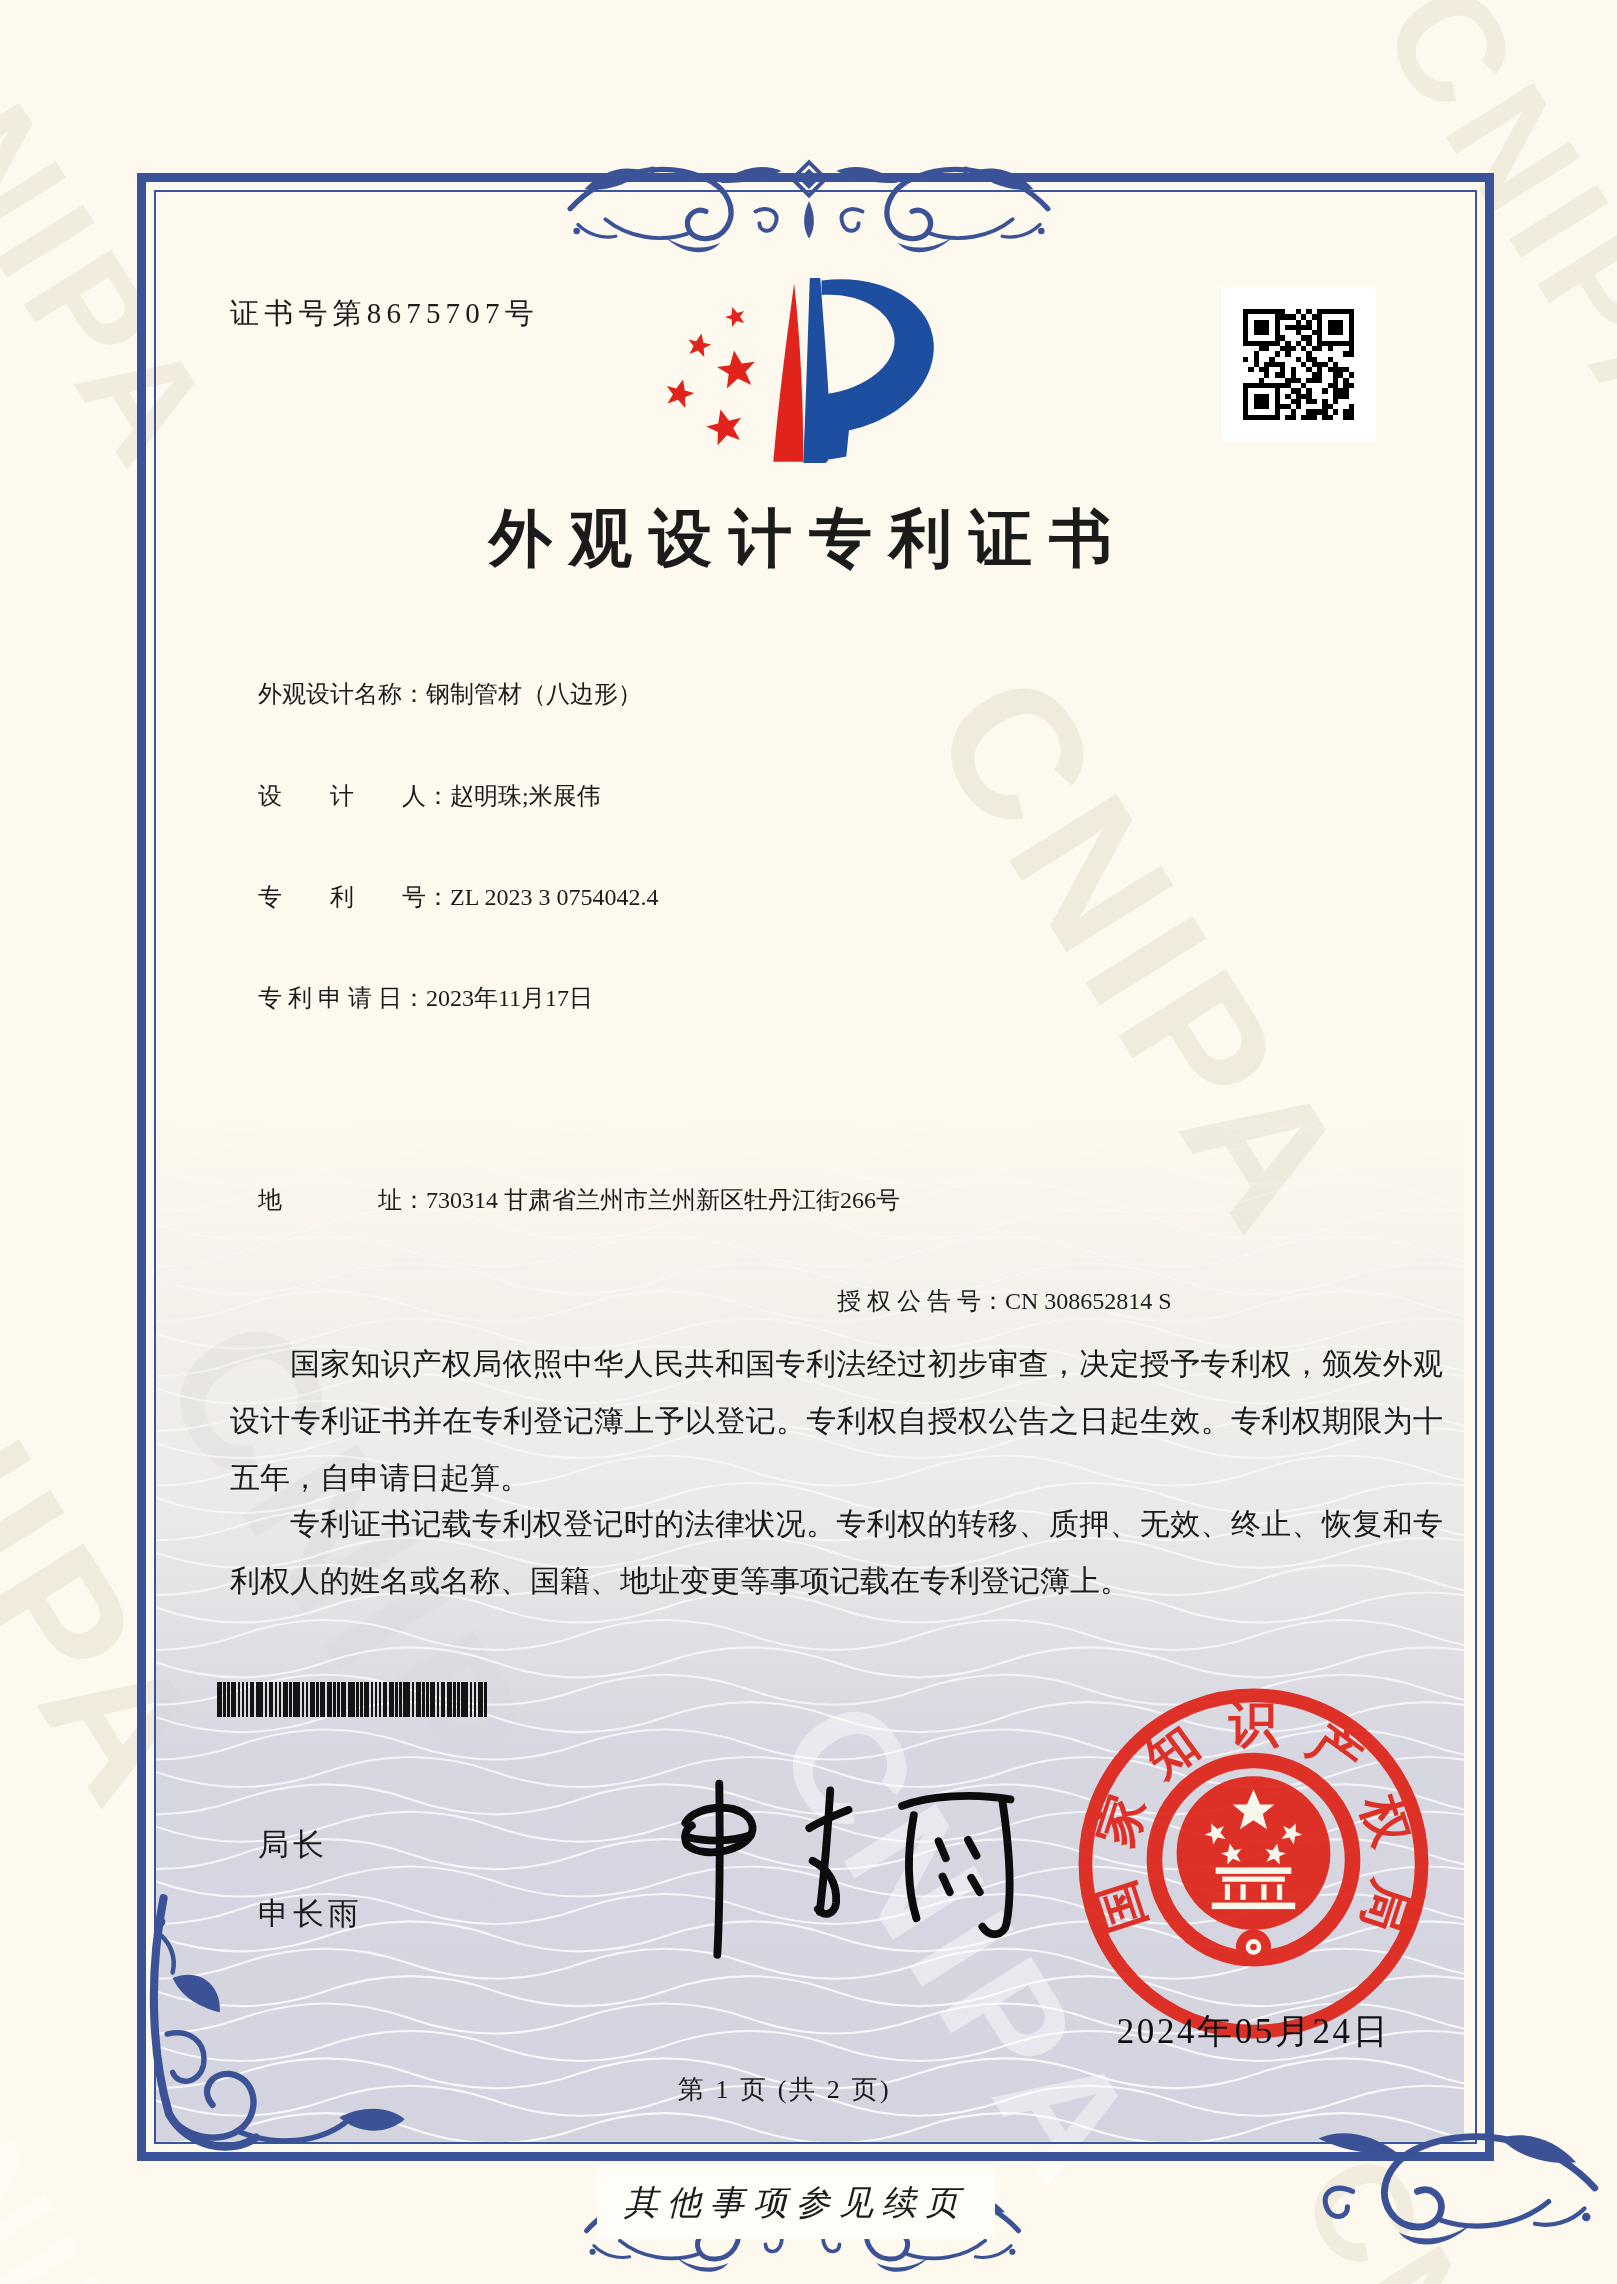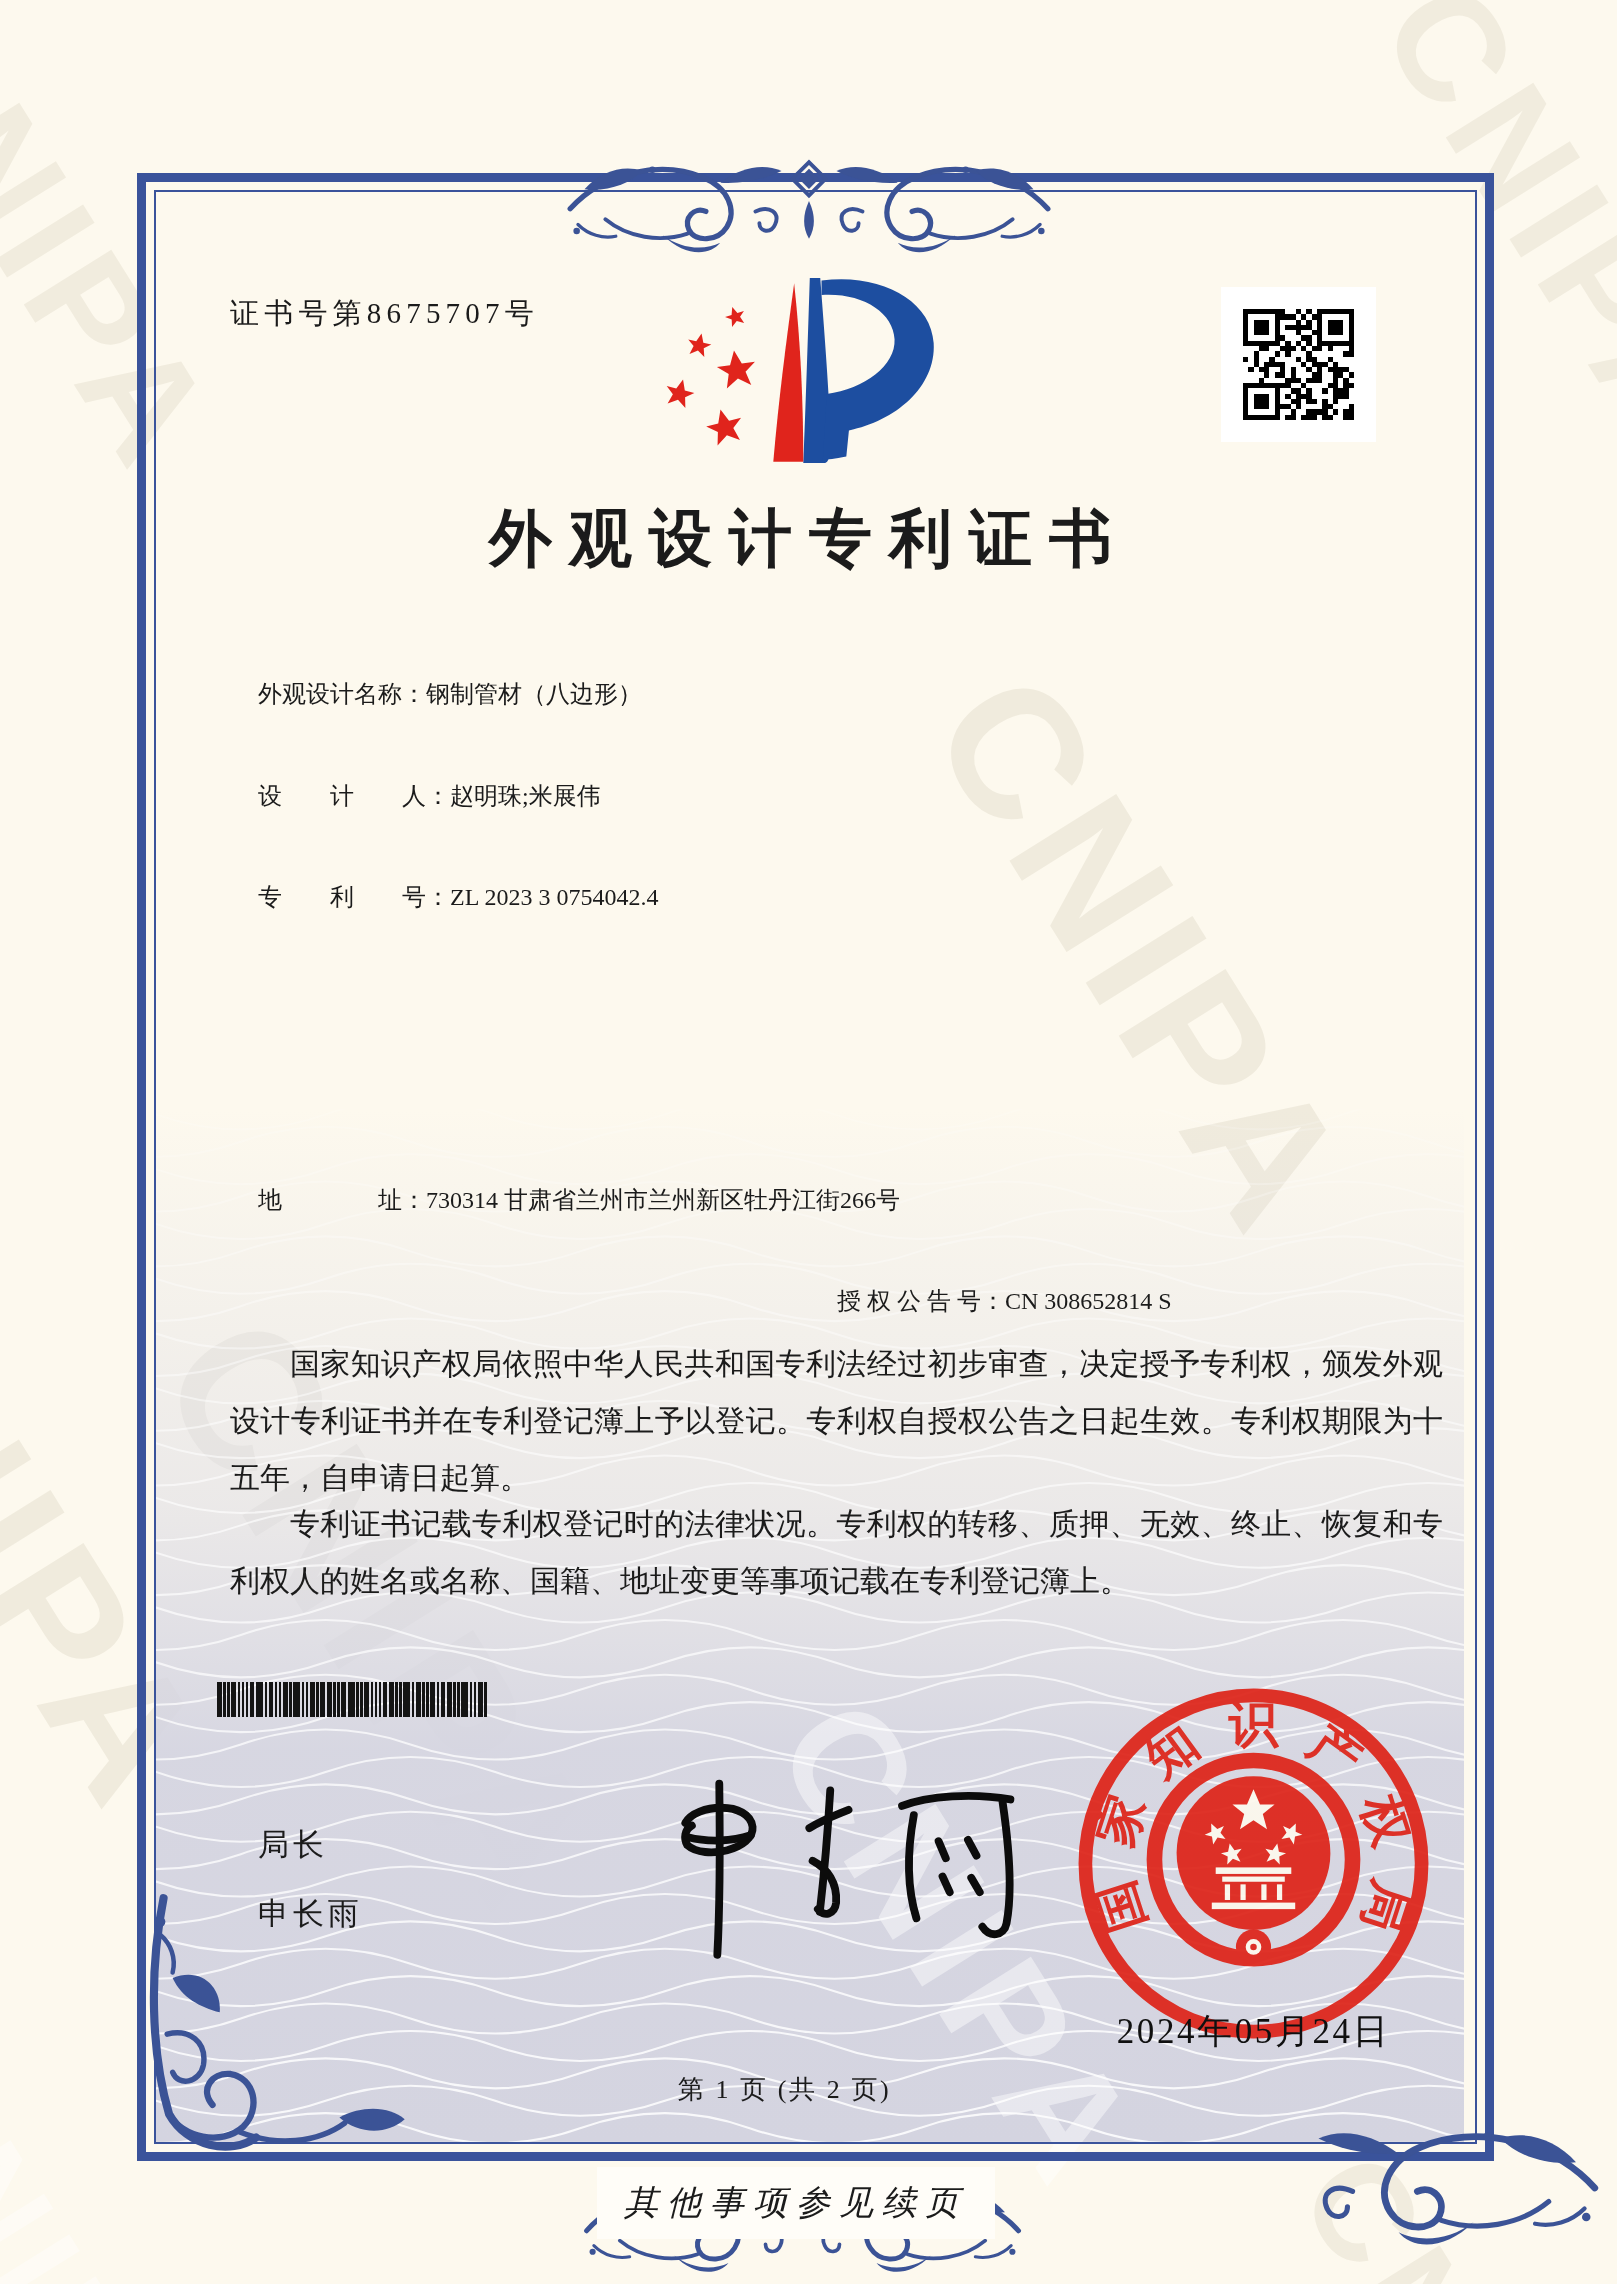--- a/index.html
+++ b/index.html
@@ -636,20 +636,23 @@
 
   <div class="field-row" style="top:678px">
     <span class="field-label">外观设计名称：</span><span class="field-value">钢制管材（八边形）</span>
   </div>
   <div class="field-row" style="top:780px">
     <span class="field-label">设　　计　　人：</span><span class="field-value">赵明珠;米展伟</span>
   </div>
   <div class="field-row" style="top:881px">
     <span class="field-label">专　　利　　号：</span><span class="field-value">ZL 2023 3 0754042.4</span>
   </div>
+  <div class="field-row" style="top:982px">
+    <span class="field-label">专 利 申 请 日：</span><span class="field-value">2023年11月17日</span>
+  </div>
   <div class="field-row" style="top:1184px">
     <span class="field-label">地　　　　址：</span><span class="field-value">730314 甘肃省兰州市兰州新区牡丹江街266号</span>
   </div>
   <div class="field-row" style="top:1285px;left:809px">
     <span class="field-label">授 权 公 告 号：</span><span class="field-value">CN 308652814 S</span>
   </div>
 
   <div class="para" style="top:1335px">国家知识产权局依照中华人民共和国专利法经过初步审查，决定授予专利权，颁发外观设计专利证书并在专利登记簿上予以登记。专利权自授权公告之日起生效。专利权期限为十五年，自申请日起算。</div>
   <div class="para" style="top:1495px">专利证书记载专利权登记时的法律状况。专利权的转移、质押、无效、终止、恢复和专利权人的姓名或名称、国籍、地址变更等事项记载在专利登记簿上。</div>
 

